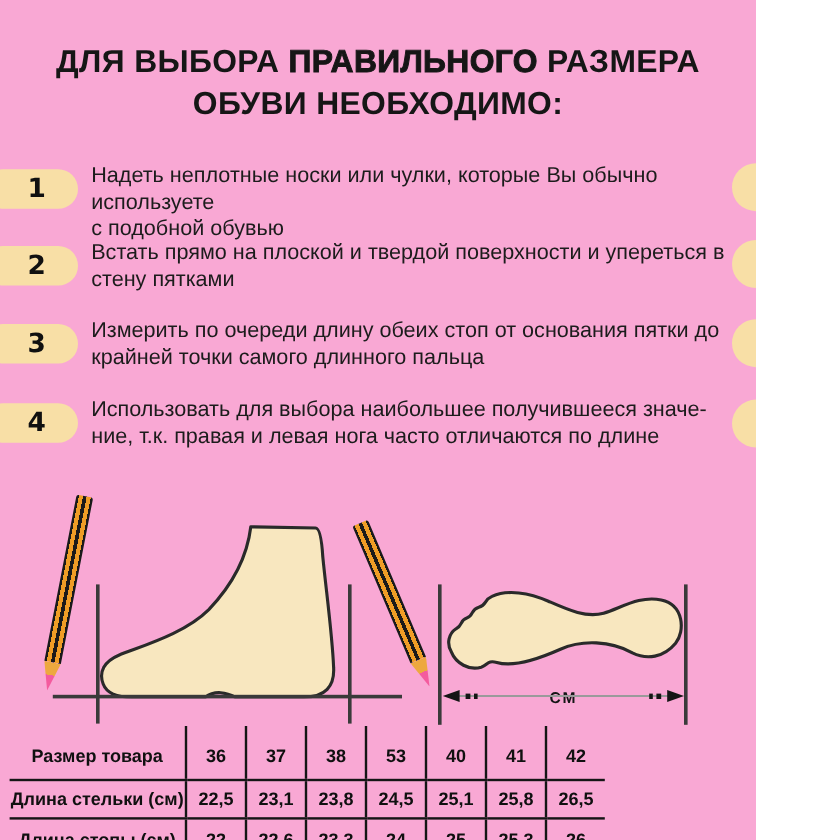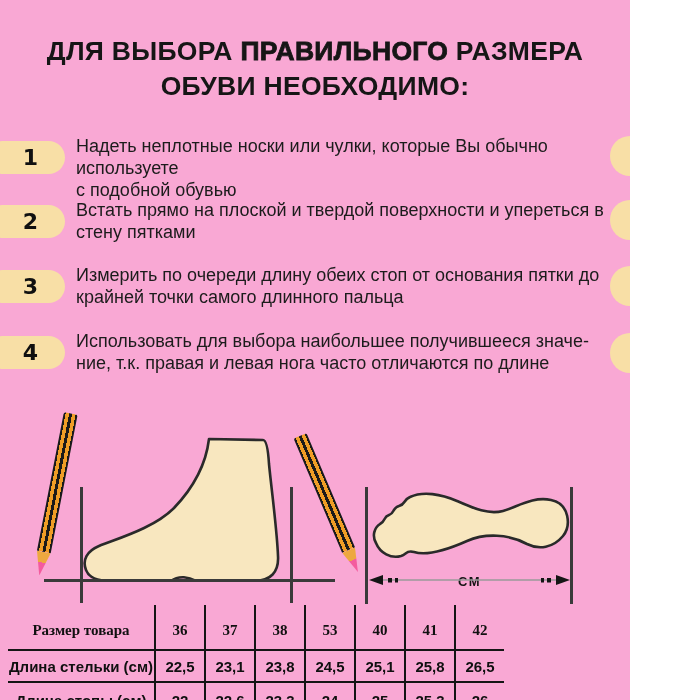--- a/index.html
+++ b/index.html
@@ -68,21 +68,21 @@
     position:absolute; left:8px; top:605px;
     border-collapse:collapse; table-layout:fixed;
   }
   .size-table td {
     text-align:center; vertical-align:middle;
     font-weight:700; font-size:15px; color:#101010;
     padding:0;
   }
   .size-table td.lbl { width:146px; }
   .size-table td.val { width:48px; border-left:2px solid #151515; }
-  .size-table tr.r1 td { height:38px; padding-top:6px; border-bottom:2.5px solid #151515;font-family:Liberation Serif, serif; }
+  .size-table tr.r1 td { height:38px; padding-top:6px; border-bottom:2.5px solid #151515; }
   .size-table tr.r2 td { height:30px; border-bottom:2.5px solid #151515; }
   .size-table tr.r3 td { height:34px; }
 </style>
 </head>
 <body>
 
 <div class="poster">
 
   <div class="title">
     <div><span>ДЛЯ ВЫБОРА </span><span class="hl">ПРАВИЛЬНОГО</span><span> РАЗМЕРА</span></div>

